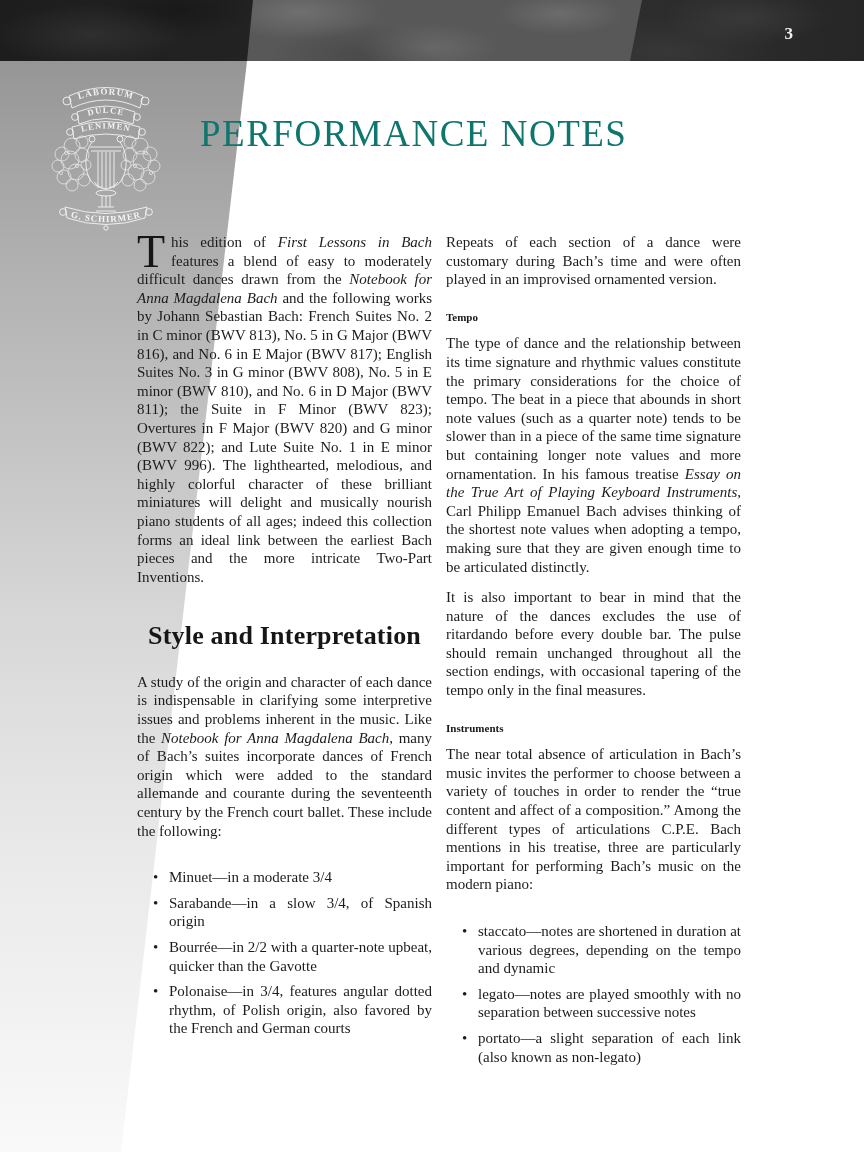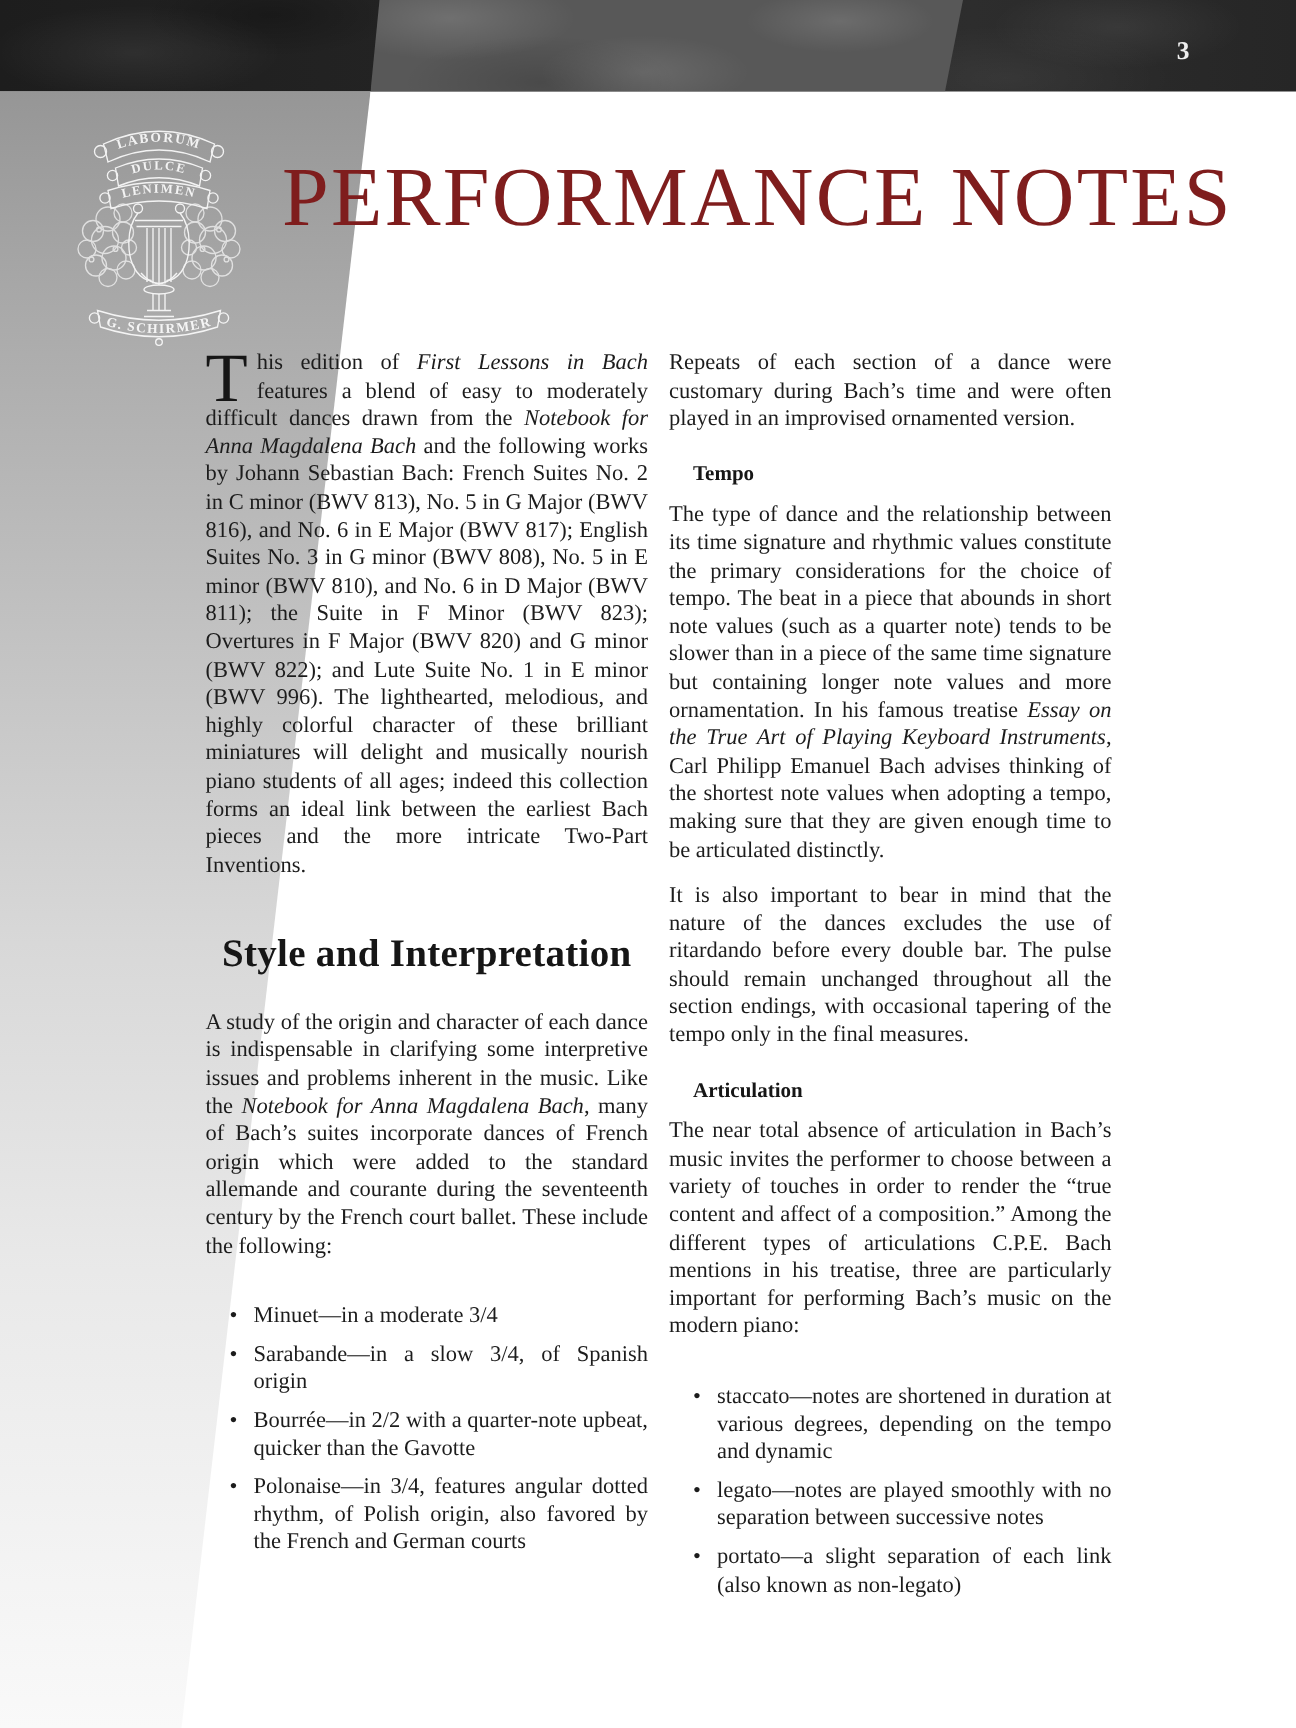--- a/index.html
+++ b/index.html
@@ -38,38 +38,38 @@
     clip-path:polygon(0 0,247px 0,121px 1091px,0 1091px);
     background:linear-gradient(180deg,#969696 0%,#adadad 16%,#c3c3c3 34%,#d8d8d8 52%,#e9e9e9 72%,#f9f9f9 100%);
   }
   
   .crest{position:absolute;left:44px;top:76px;width:124px;height:156px;opacity:0.88;}
   .crest svg{display:block;width:124px;height:156px;}
   .crest path,.crest line,.crest circle,.crest ellipse{stroke:#ffffff;fill:none;stroke-width:0.9;}
   .crest text{fill:#ffffff;stroke:none;font-family:"Liberation Serif",serif;font-weight:bold;}
   
   .page-title{
-    position:absolute;left:188px;top:100px;margin:0;white-space:nowrap;
-    font-size:56px;font-weight:400;letter-spacing:1.5px;color:#7f1d1d;
+    position:absolute;left:188px;top:100px;margin:12px;white-space:nowrap;
+    font-size:37px;font-weight:400;letter-spacing:1.5px;color:#0f766e;
   }
   
   .column{
     position:absolute;top:233px;width:295px;
     font-size:15px;line-height:18.6px;text-align:justify;
   }
   .column.left{left:137px;}
   .column.right{left:446px;}
   .body-para{margin:0 0 12px 0;}
   .body-para:last-child{margin-bottom:0;}
   .section-heading{
     font-size:26px;font-weight:700;margin:36px 0 22px 0;
     text-align:center;letter-spacing:0.2px;color:#161616;line-height:1.1;
   }
   .sub-heading{
-    font-size:14px;font-weight:700;margin:19px 0 8px 16px;text-align:left;color:#161616;
+    font-size:11px;font-weight:700;margin:19px 0 8px 0;text-align:left;color:#161616;
   }
   .dropcap{
     float:left;font-size:46px;line-height:36px;height:36px;
     padding:1px 6px 0 0;color:#161616;
   }
   .bullet-list{list-style:none;margin:28px 0 12px 0;padding:0 0 0 16px;}
   .bullet-list li{position:relative;padding-left:16px;margin-bottom:7px;}
   .bullet-list li:before{content:"\2022";position:absolute;left:0;top:0;}
   i{font-style:italic;}
 </style>
@@ -179,21 +179,21 @@
         <li><span>Sarabande—in a slow 3/4, of Spanish origin</span></li>
         <li><span>Bourrée—in 2/2 with a quarter-note upbeat, quicker than the Gavotte</span></li>
         <li><span>Polonaise—in 3/4, features angular dotted rhythm, of Polish origin, also favored by the French and German courts</span></li>
       </ul>
     </div>
   <div class="column right">
       <p class="body-para"><span>Repeats of each section of a dance were customary during Bach’s time and were often played in an improvised ornamented version.</span></p>
       <h3 class="sub-heading">Tempo</h3>
       <p class="body-para"><span>The type of dance and the relationship between its time signature and rhythmic values constitute the primary considerations for the choice of tempo. The beat in a piece that abounds in short note values (such as a quarter note) tends to be slower than in a piece of the same time signature but containing longer note values and more ornamentation. In his famous treatise </span><i>Essay on the True Art of Playing Keyboard Instruments</i><span>, Carl Philipp Emanuel Bach advises thinking of the shortest note values when adopting a tempo, making sure that they are given enough time to be articulated distinctly.</span></p>
       <p class="body-para"><span>It is also important to bear in mind that the nature of the dances excludes the use of ritardando before every double bar. The pulse should remain unchanged throughout all the section endings, with occasional tapering of the tempo only in the final measures.</span></p>
-      <h3 class="sub-heading">Articulation</h3>
+      <h3 class="sub-heading">Instruments</h3>
       <p class="body-para"><span>The near total absence of articulation in Bach’s music invites the performer to choose between a variety of touches in order to render the “true content and affect of a composition.” Among the different types of articulations C.P.E. Bach mentions in his treatise, three are particularly important for performing Bach’s music on the modern piano:</span></p>
       <ul class="bullet-list">
         <li><span>staccato—notes are shortened in duration at various degrees, depending on the tempo and dynamic</span></li>
         <li><span>legato—notes are played smoothly with no separation between successive notes</span></li>
         <li><span>portato—a slight separation of each link (also known as non-legato)</span></li>
       </ul>
     </div>
 
 </div>
 

